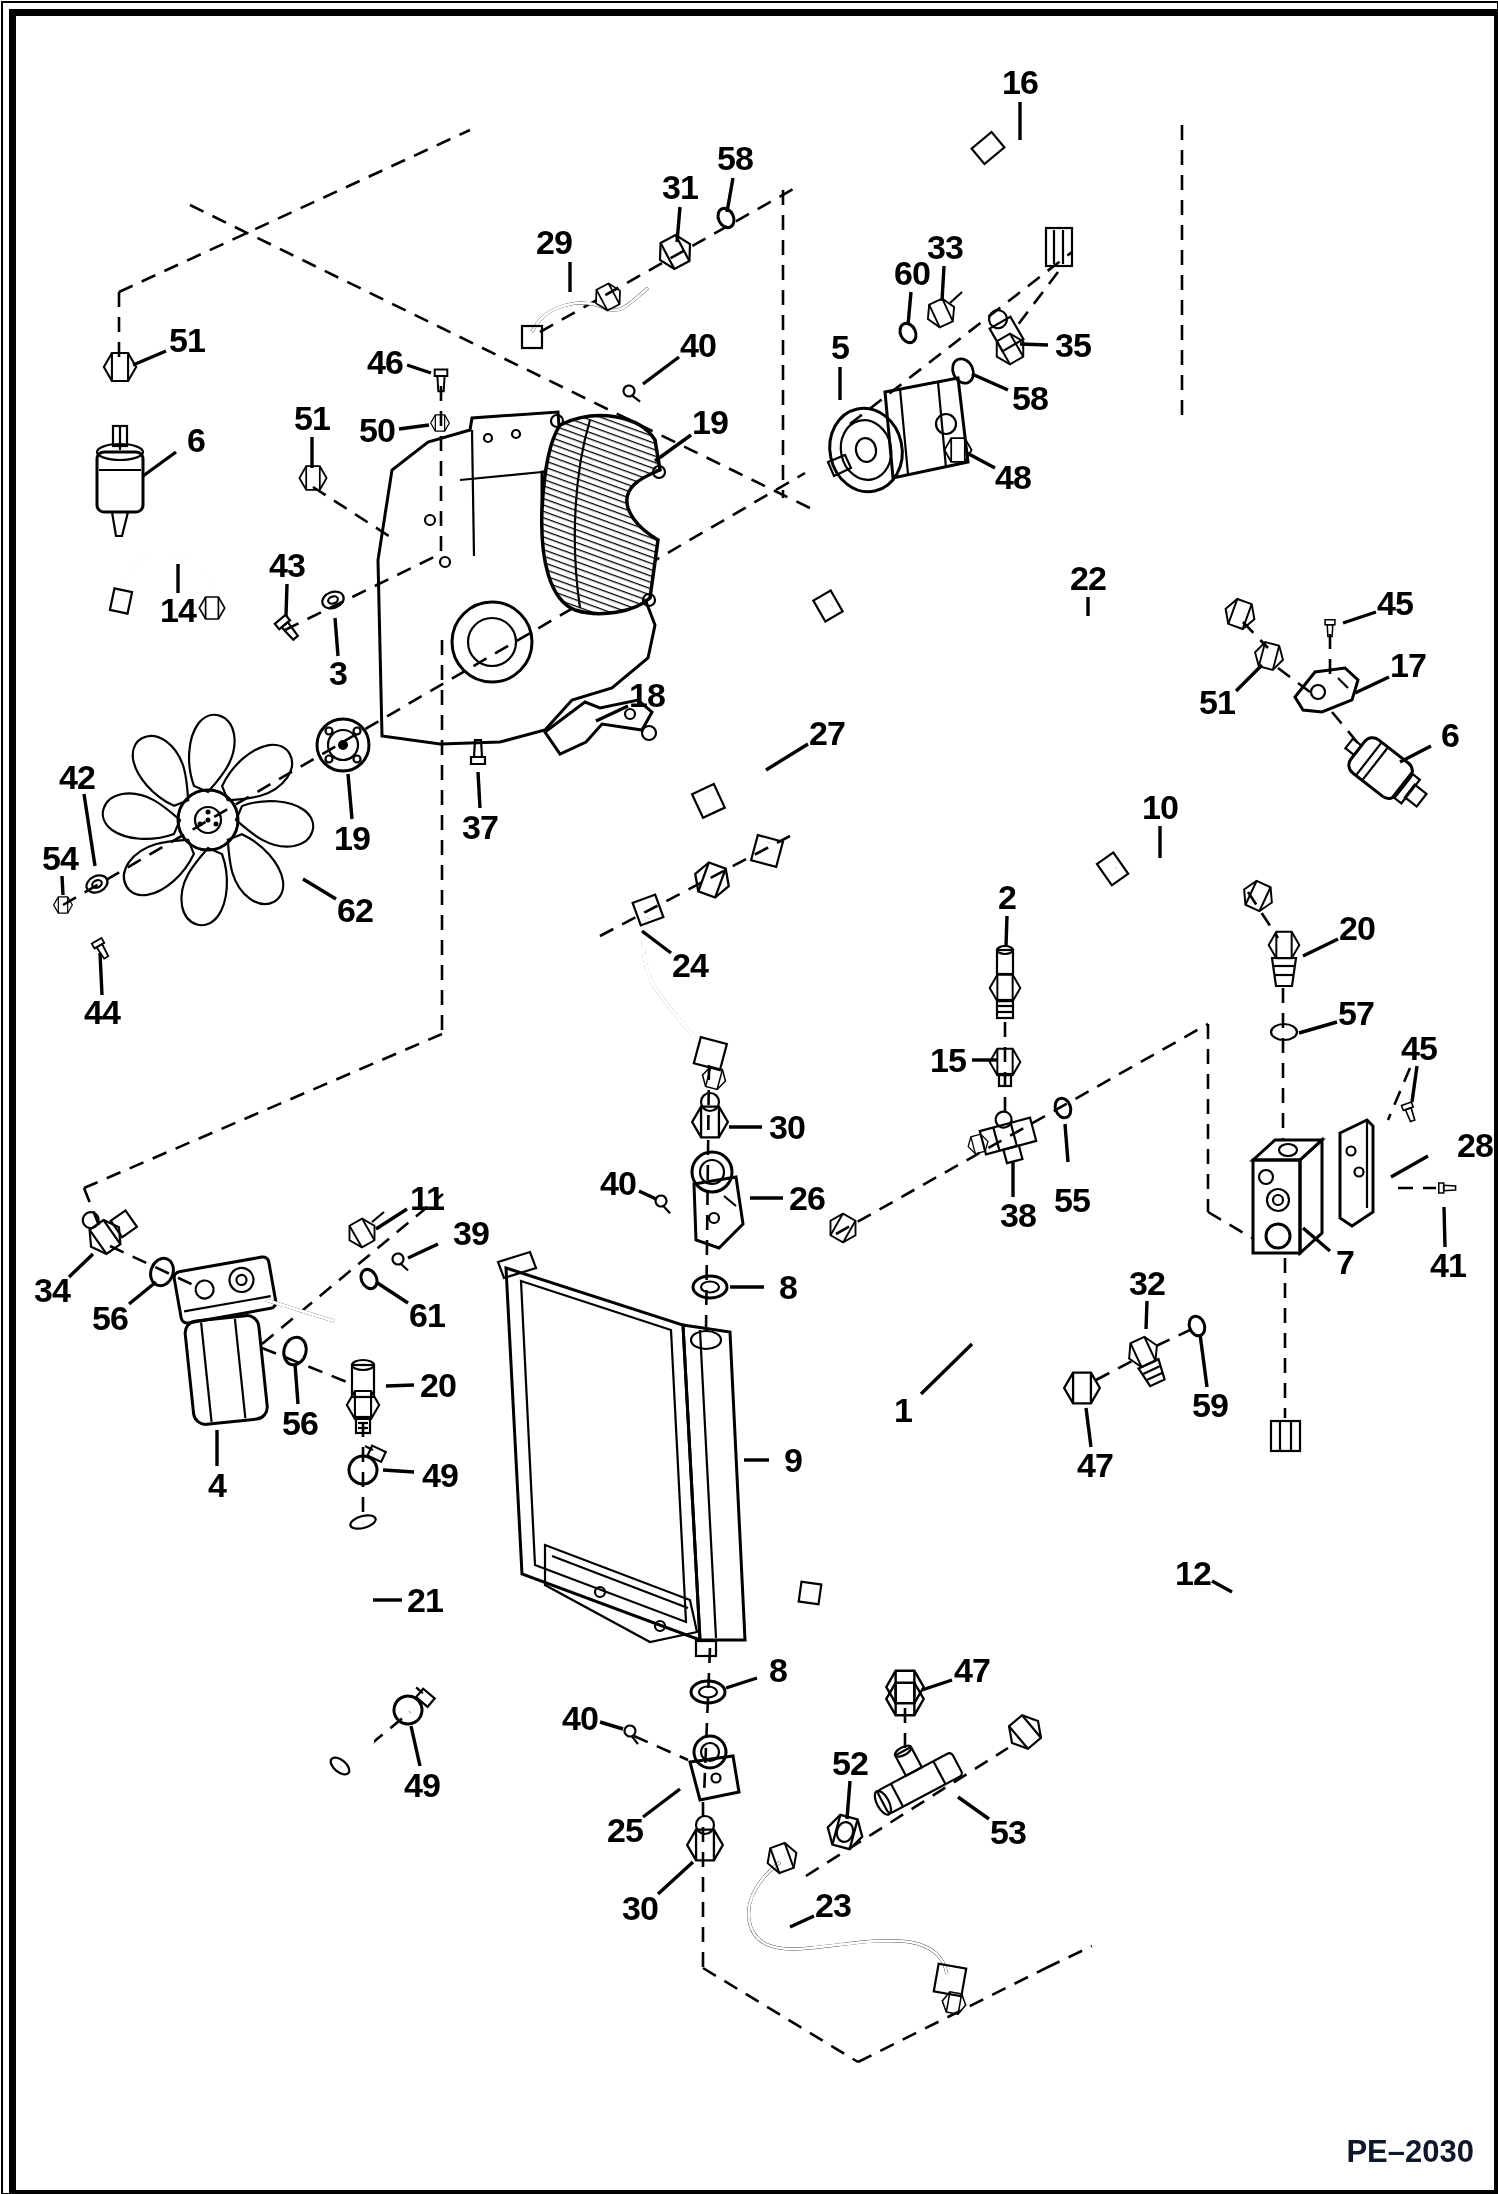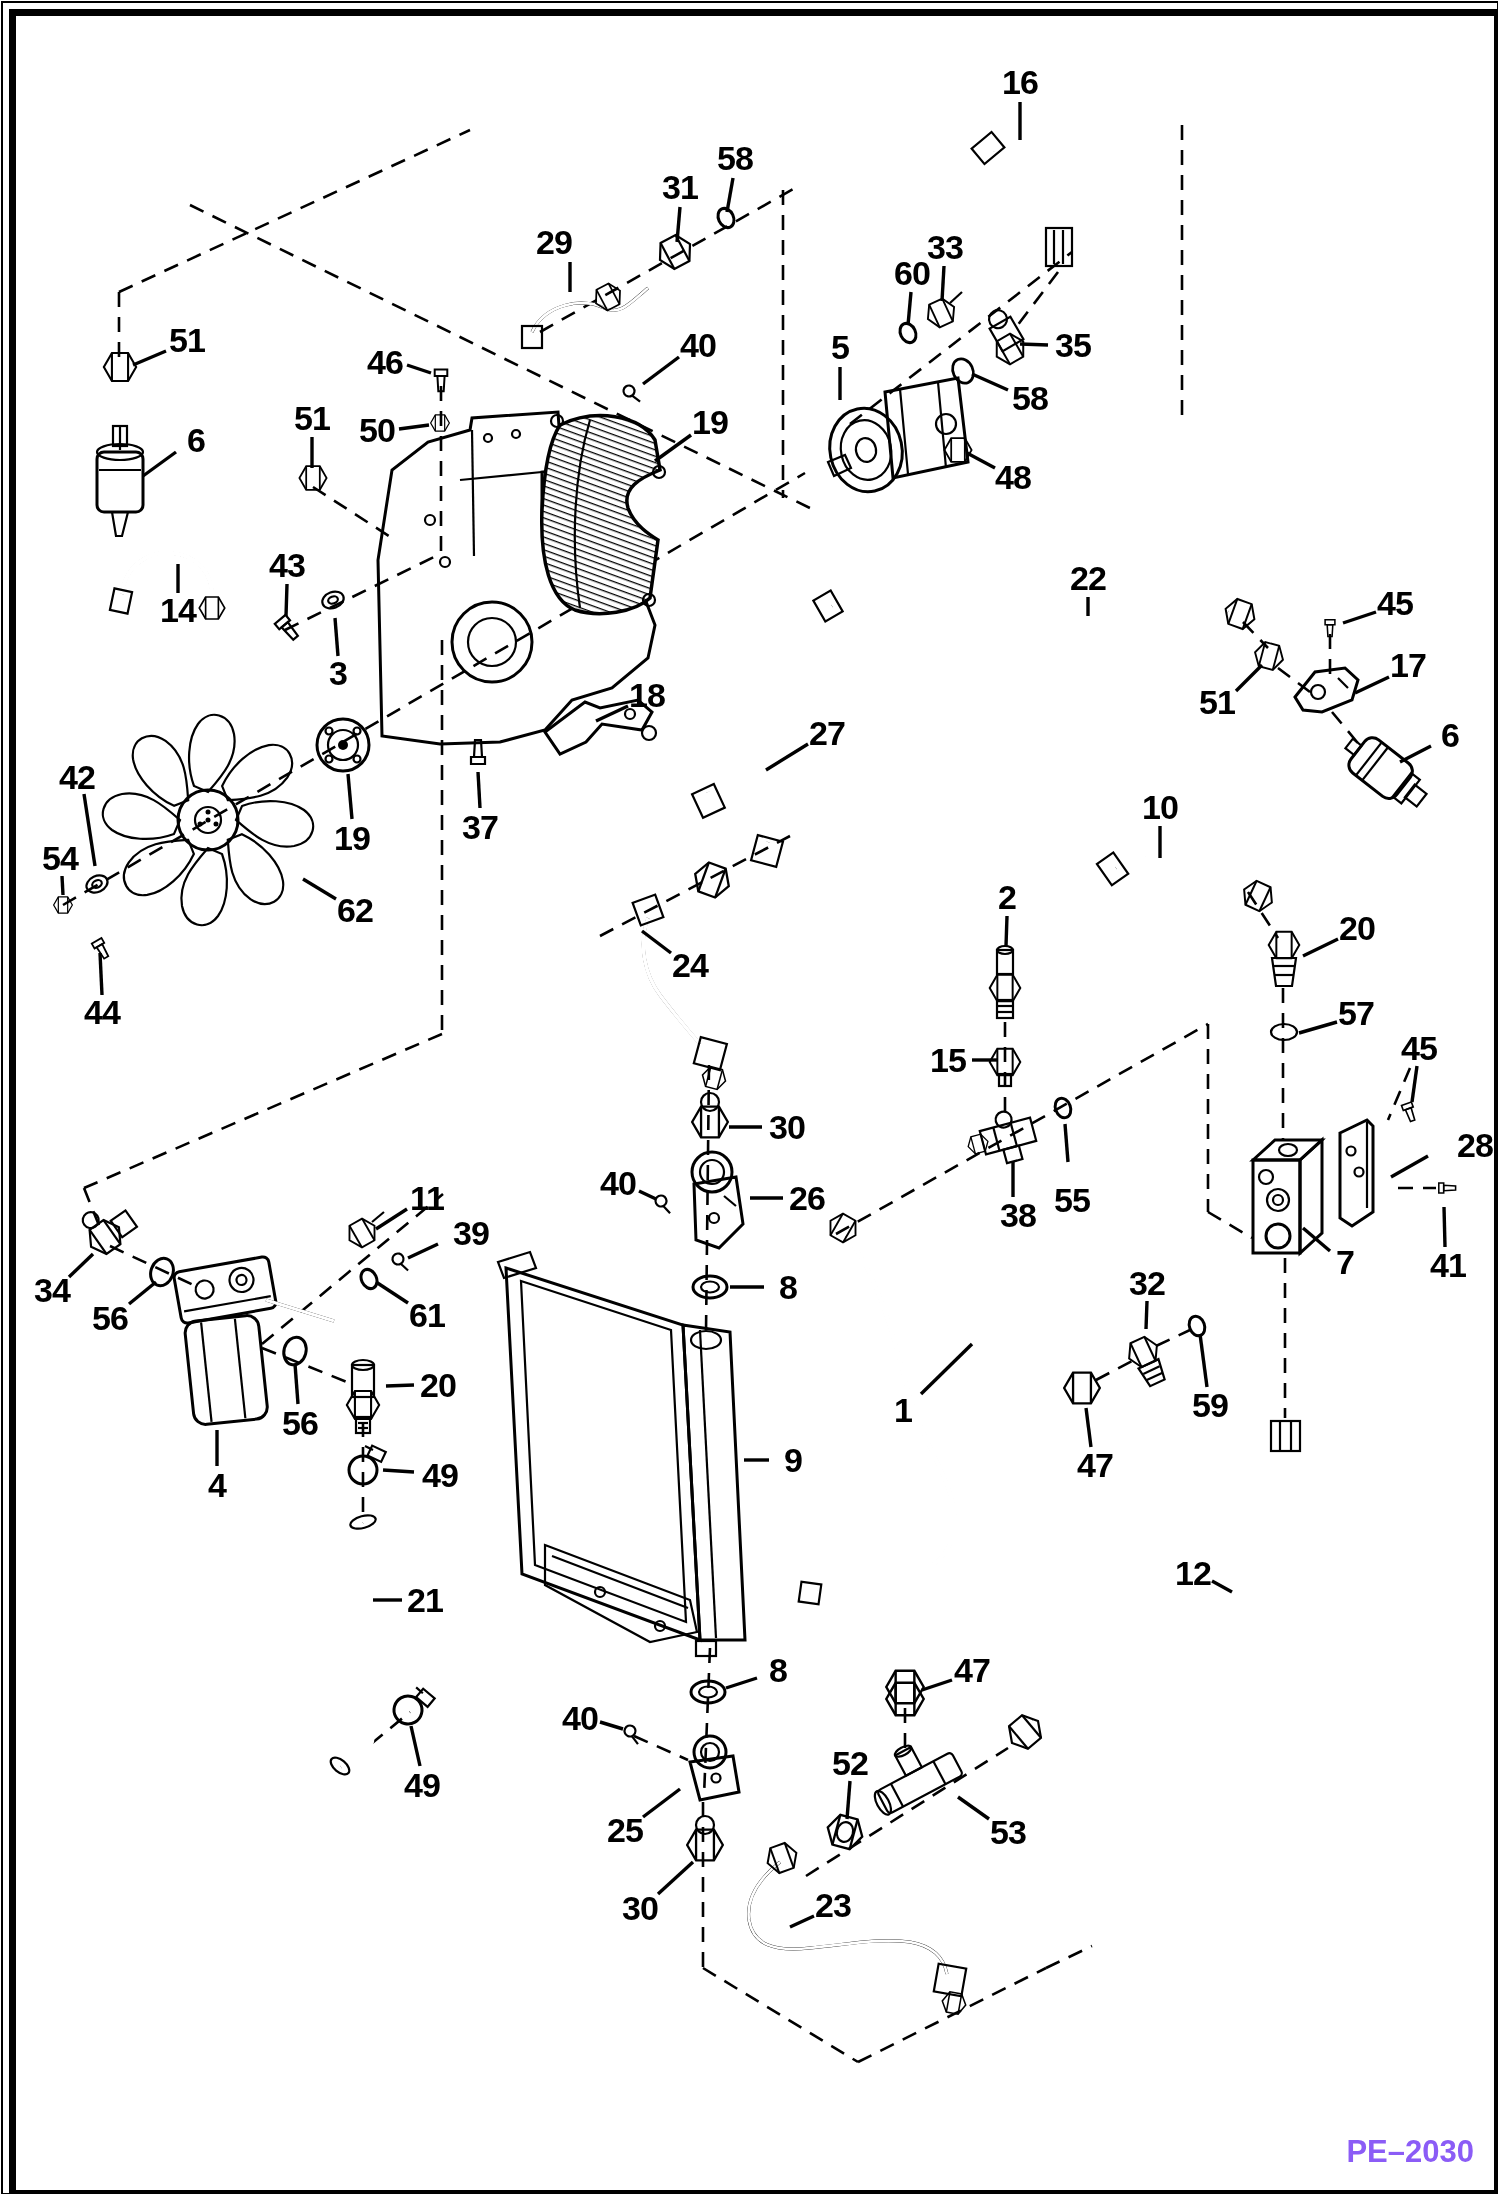--- a/index.html
+++ b/index.html
@@ -7,21 +7,21 @@
         font-family:"Liberation Sans",sans-serif;}
   .frame-outer{position:absolute;left:1px;top:1px;width:1494px;height:2190px;
         border:2px solid #000;pointer-events:none;}
   .frame-inner{position:absolute;left:9px;top:9px;width:1478px;height:2174px;
         border:7px solid #000;pointer-events:none;}
   svg.art{position:absolute;left:0;top:0;}
   .callout{position:absolute;transform:translate(-50%,-50%);
         font:700 34px "Liberation Sans",sans-serif;color:#000;letter-spacing:-1px;
         white-space:nowrap;}
   .figcode{position:absolute;right:24px;bottom:24px;
-        font:700 31px "Liberation Sans",sans-serif;color:#8b5cf6;letter-spacing:0px;}
+        font:700 31px "Liberation Sans",sans-serif;color:#0f172a;letter-spacing:0px;}
   .ln{fill:none;stroke:#000;stroke-width:3;}
   .ln2{fill:none;stroke:#000;stroke-width:2.2;}
   .dash{fill:none;stroke:#000;stroke-width:2.6;stroke-dasharray:15 10;}
   .leader{stroke:#000;stroke-width:3.4;}
 </style>
 </head>
 <body>
 
 <div class="page">
 

